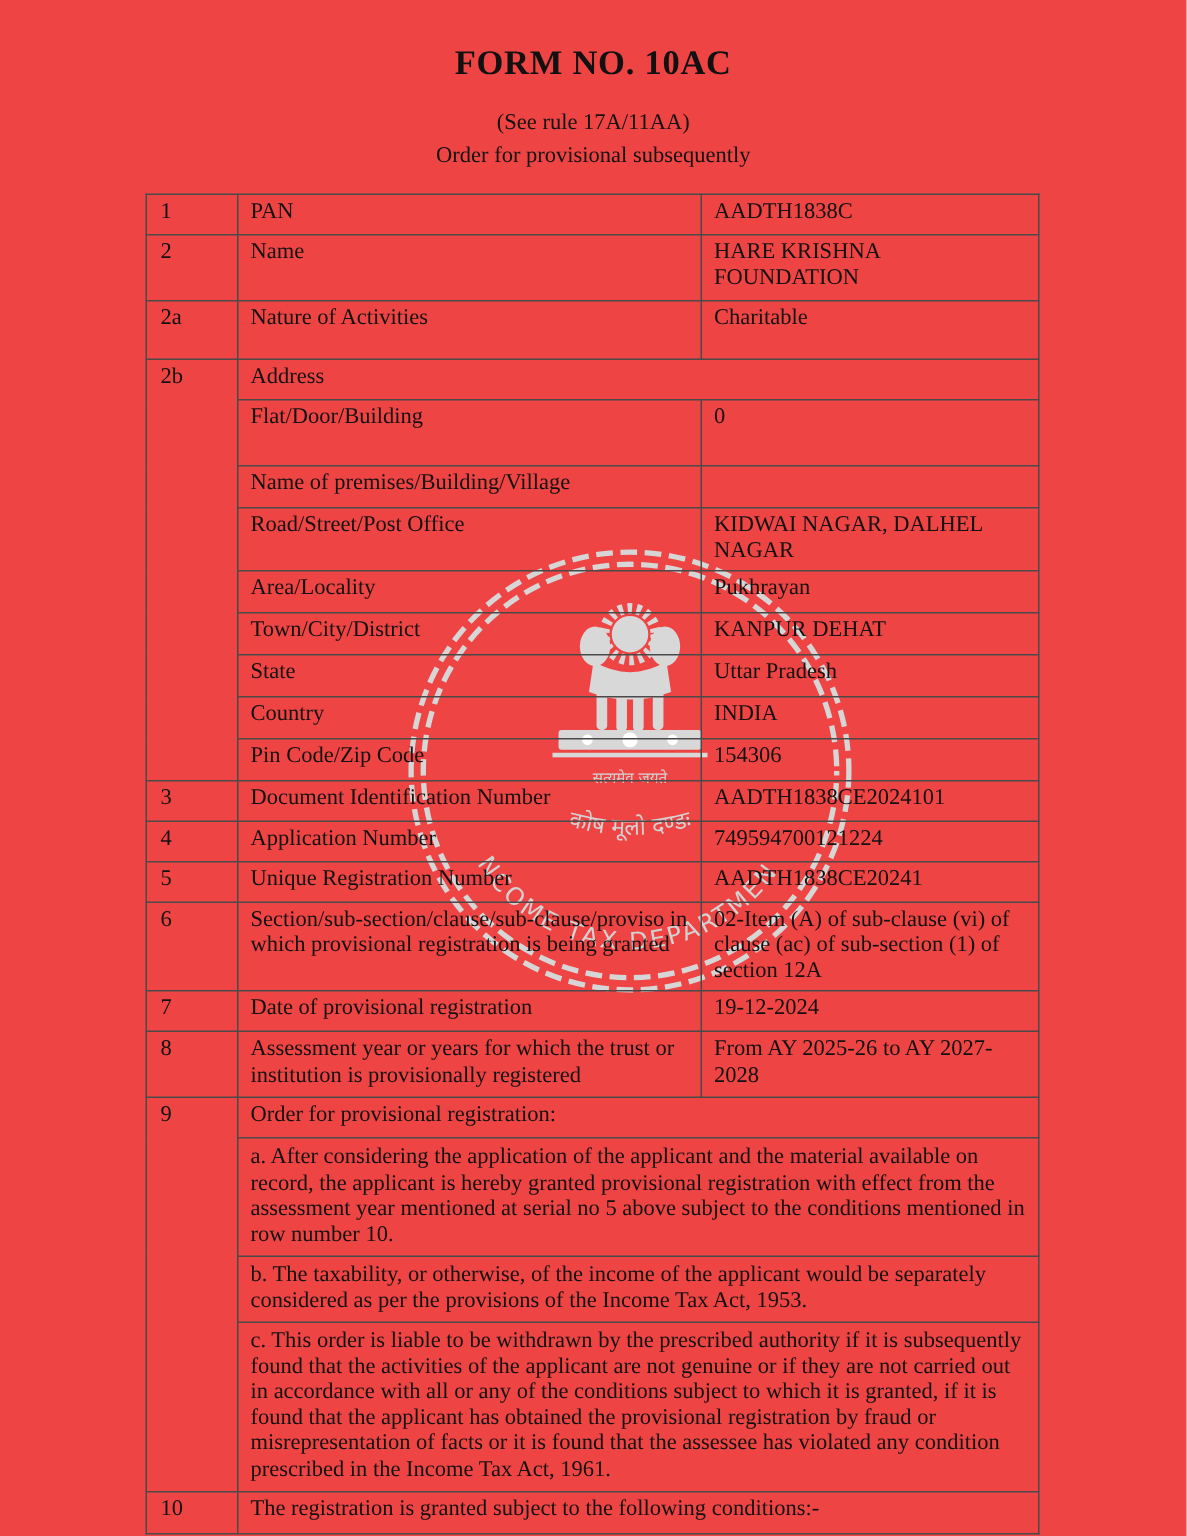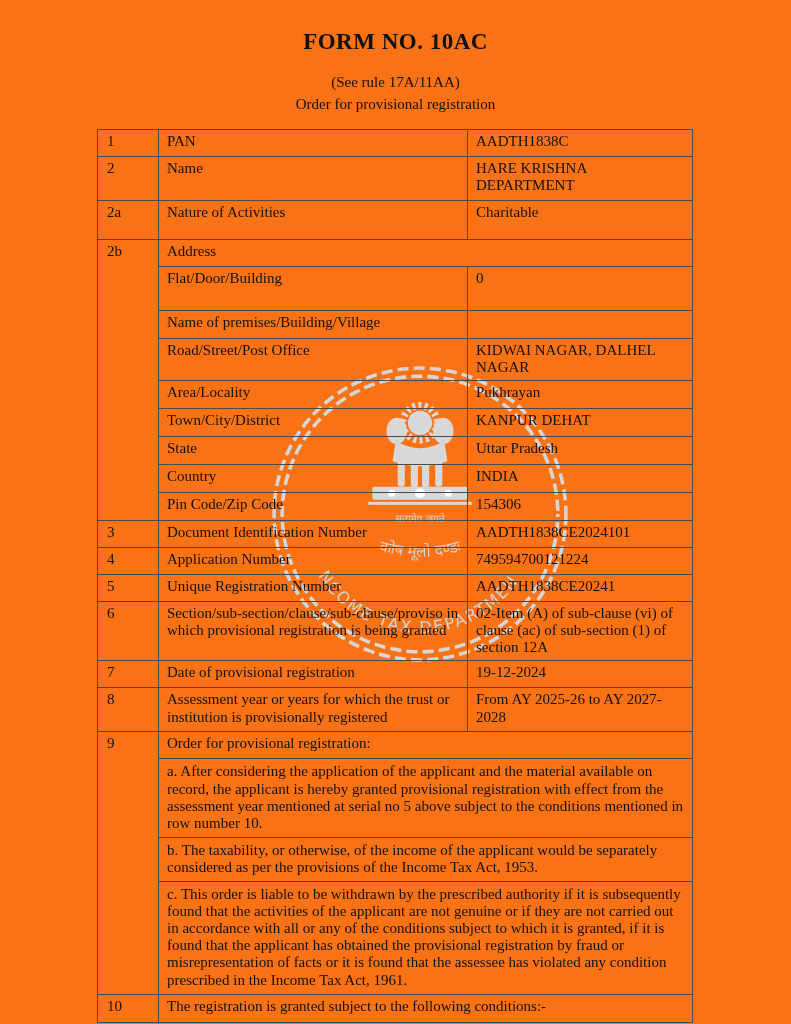--- a/index.html
+++ b/index.html
@@ -1,20 +1,20 @@
 <!DOCTYPE html>
 <html><head>
 <meta charset="utf-8">
 <style>
   html,body { margin:0; padding:0; background:#e8e8e8; }
   .page {
     position:relative;
     width:791px; height:1024px;
     margin:0 auto;
-    background:#f97316;
+    background:#ef4444;
     font-family:"Liberation Serif", serif;
     color:#111111;
     overflow:hidden;
   }
 
   
   .title {
     position:absolute; top:29px; left:0; width:100%;
     text-align:center; font-size:23px; font-weight:bold; letter-spacing:0.5px;
   }
@@ -51,21 +51,21 @@
   .form-table td.num { padding-left:9px; }
   .form-table td.para { padding:4px 8px 5px 8px; }
 </style>
 </head>
 <body>
 
 <div class="page">
 
   <div class="title">FORM NO. 10AC</div>
   <div class="rule-ref">(See rule 17A/11AA)</div>
-  <div class="subtitle">Order for provisional registration</div>
+  <div class="subtitle">Order for provisional subsequently</div>
 
   <div class="seal-wrap">
     <svg viewBox="0 0 300 300">
       <g stroke="#d6d6d6" fill="none">
         <circle cx="150" cy="150" r="144" stroke-width="3.5" stroke-dasharray="11 5"></circle>
         <circle cx="150" cy="150" r="136" stroke-width="3.5" stroke-dasharray="11 5" stroke-dashoffset="8"></circle>
       </g>
       <g fill="#d8d8d8">
         <circle cx="150" cy="60" r="17" fill="none" stroke="#d8d8d8" stroke-width="7" stroke-dasharray="3 3"></circle>
         <circle cx="150" cy="60" r="12"></circle>
@@ -106,21 +106,21 @@
       </colgroup>
     <tbody>
       <tr style="height:27px">
         <td class="num">1</td>
         <td>PAN</td>
         <td>AADTH1838C</td>
       </tr>
       <tr style="height:44px">
         <td class="num">2</td>
         <td>Name</td>
-        <td>HARE KRISHNA DEPARTMENT</td>
+        <td>HARE KRISHNA FOUNDATION</td>
       </tr>
       <tr style="height:39px">
         <td class="num">2a</td>
         <td>Nature of Activities</td>
         <td>Charitable</td>
       </tr>
 
       <tr style="height:27px">
         <td class="num" rowspan="9">2b</td>
         <td colspan="2">Address</td>

